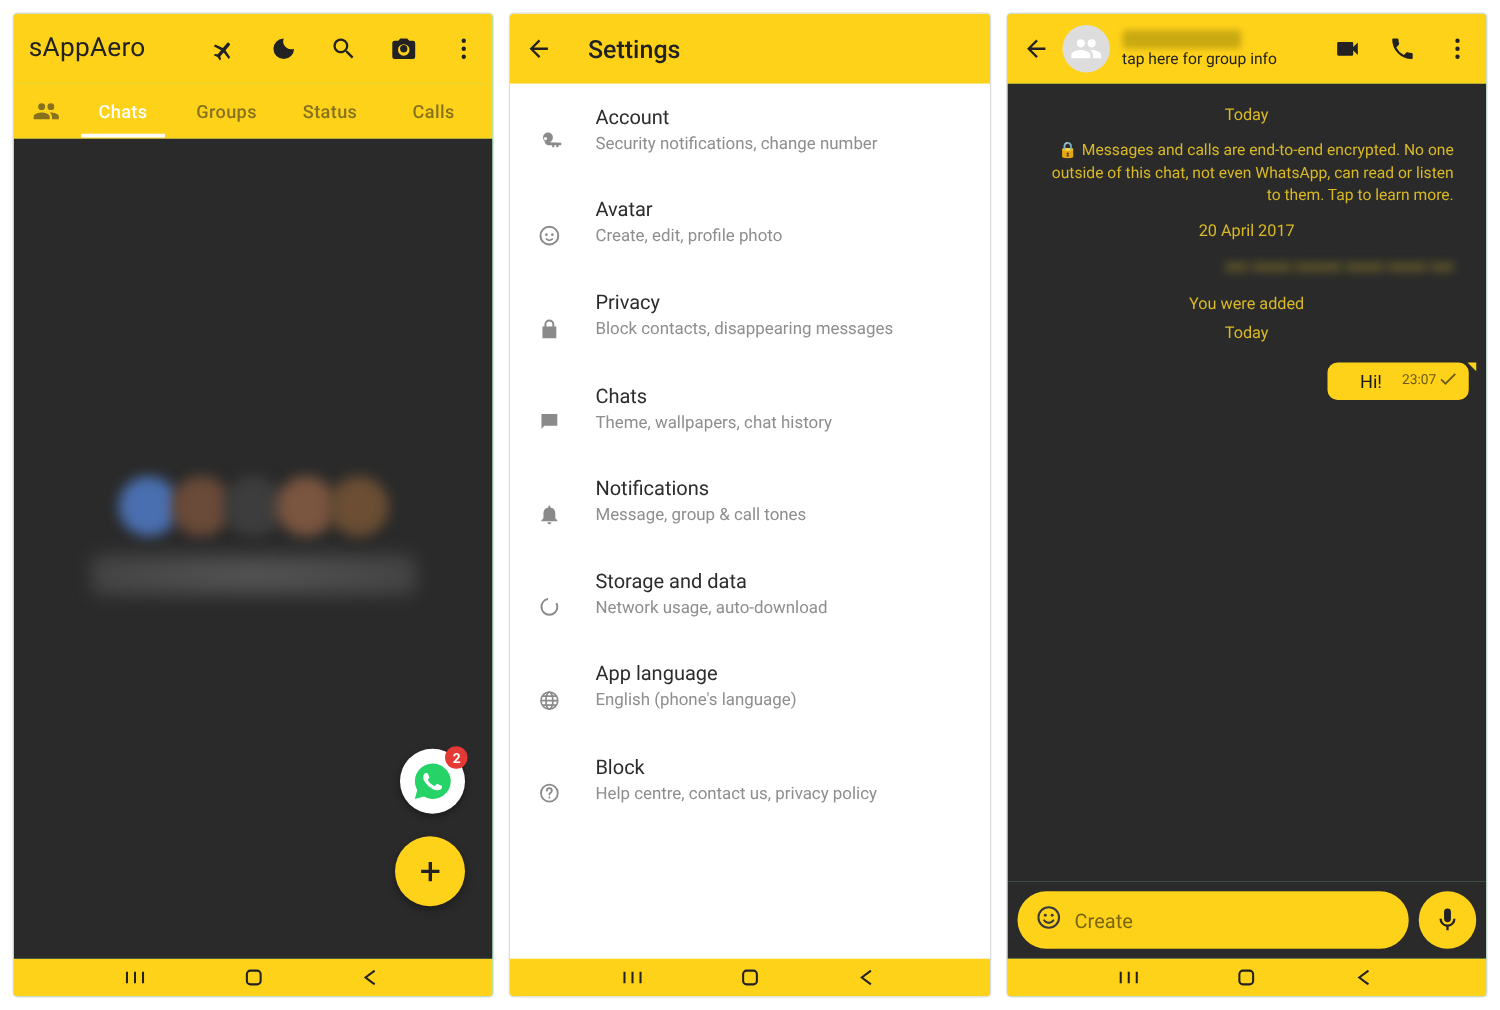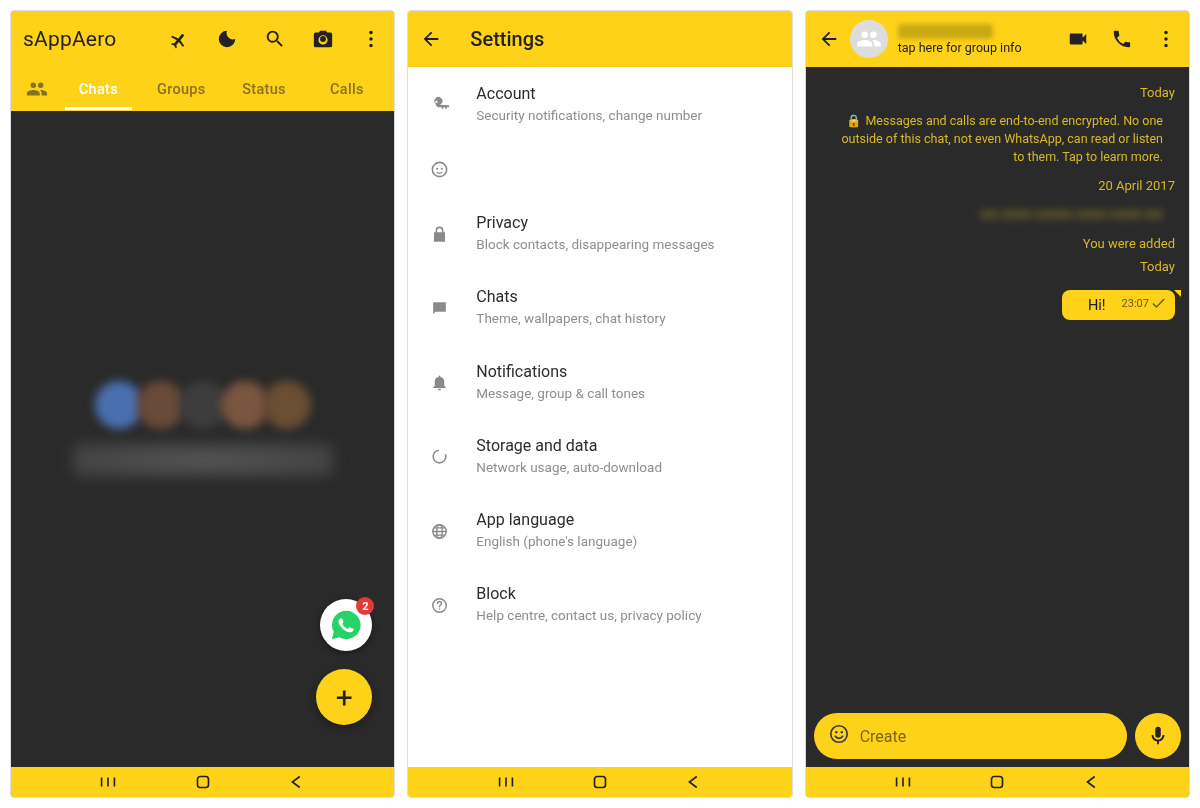--- a/index.html
+++ b/index.html
@@ -26,36 +26,36 @@
   .wa-badge{position:absolute;right:22px;bottom:116px;width:52px;height:52px;border-radius:50%;background:#fff;display:flex;align-items:center;justify-content:center;box-shadow:0 2px 6px rgba(0,0,0,.4)}
   .wa-badge svg{width:34px;height:34px}
   .notif{position:absolute;top:-2px;right:-2px;width:18px;height:18px;border-radius:50%;background:#e53935;color:#fff;font-size:11px;font-weight:700;display:flex;align-items:center;justify-content:center}
   .fab{position:absolute;right:22px;bottom:42px;width:56px;height:56px;border-radius:50%;background:#ffd21a;color:#222;font-size:30px;display:flex;align-items:center;justify-content:center;box-shadow:0 3px 8px rgba(0,0,0,.35)}
   .navbar{height:30px;background:#ffd21a;display:flex;justify-content:space-around;align-items:center;padding:0 50px}
   .nav-i{width:22px;height:14px}
   
   .s2{background:#fff}
   .s2-title{font-size:20px;font-weight:500;color:#222;margin-left:28px}
   .s2-list{flex:1;background:#fff;overflow:hidden}
-  .row{display:flex;padding:17px 20px 17px 22px;align-items:center}
+  .row{display:flex;padding:17px 20px 17px 22px;align-items:flex-end}
   .row-icn{width:36px;flex:0 0 36px;display:flex;justify-content:flex-start;padding-top:2px}
   .row-icn svg{width:19px;height:19px;fill:#8a8a8a}
   .row-txt{flex:1;padding-left:10px}
   .row-t{font-size:16px;color:#2c2c2c;margin-bottom:3px}
   .row-s{font-size:13.5px;color:#8e8e8e;line-height:1.35}
   
   .s3-hbar{gap:10px}
   .avatar{width:38px;height:38px;border-radius:50%;background:#ddd;display:flex;align-items:center;justify-content:center}
   .avatar svg{width:26px;height:26px;fill:#fff}
   .s3-name{flex:1;display:flex;flex-direction:column;line-height:1.1}
   .name-blur{width:95px;height:15px;background:#c9a912;filter:blur(2.5px);border-radius:3px;margin-bottom:2px}
   .s3-sub{font-size:12.5px;color:#222}
   .s3-icns{display:flex;gap:22px;align-items:center}
   .s3-body{flex:1;background:#2a2a2a;padding:10px 14px 0;overflow:hidden;font-size:13px}
-  .ctr{text-align:right;color:#d9b925;margin:8px 0}
+  .ctr{text-align:center;color:#d9b925;margin:8px 0}
   .sys{color:#d9b925;font-size:12.5px;text-align:right;line-height:1.45;padding:4px 12px;margin:6px 0}
   .sys-blur{color:#d9b925;filter:blur(4px);opacity:.8}
   .bubble{background:#ffd21a;border-radius:8px;padding:7px 9px 6px 26px;margin-left:auto;max-width:78%;display:inline-flex;align-items:flex-start;gap:16px;position:relative;margin-top:8px}
   .bubble::after{content:'';position:absolute;right:-6px;top:0;border:7px solid transparent;border-top-color:#ffd21a;border-right:none}
   .b-txt{font-size:14.5px;color:#1a1a1a}
   .b-meta{font-size:11px;color:#6a5a18;display:flex;align-items:center;gap:3px;padding-bottom:1px}
   .input-row{display:flex;align-items:center;gap:8px;padding:8px;background:#2a2a2a}
   .pill{flex:1;background:#ffd21a;height:46px;border-radius:23px;display:flex;align-items:center;padding:0 14px;gap:10px}
   .pill-ph{color:#7a6710;font-size:16px}
   .mic{width:46px;height:46px;border-radius:50%;background:#ffd21a;display:flex;align-items:center;justify-content:center}
@@ -166,20 +166,24 @@
     </div>
     <div class="row">
       <div class="row-icn">
           <svg viewBox="0 0 24 24">
             <circle cx="12" cy="12" r="9" fill="none" stroke="#8a8a8a" stroke-width="2"></circle>
             <circle cx="9" cy="11" r="1.3"></circle>
             <circle cx="15" cy="11" r="1.3"></circle>
             <path d="M8.5 15c1 1.2 2.2 1.8 3.5 1.8s2.5-.6 3.5-1.8" fill="none" stroke="#8a8a8a" stroke-width="1.6"></path>
           </svg>
         </div>
+      <div class="row-txt">
+          <div class="row-t">Avatar</div>
+          <div class="row-s">Create, edit, profile photo</div>
+        </div>
     </div>
     <div class="row">
       <div class="row-icn">
           <svg viewBox="0 0 24 24">
             <path d="M17 9V7a5 5 0 00-10 0v2H5v12h14V9zm-8 0V7a3 3 0 016 0v2z"></path>
           </svg>
         </div>
       <div class="row-txt">
           <div class="row-t">Privacy</div>
           <div class="row-s">Block contacts, disappearing messages</div>

